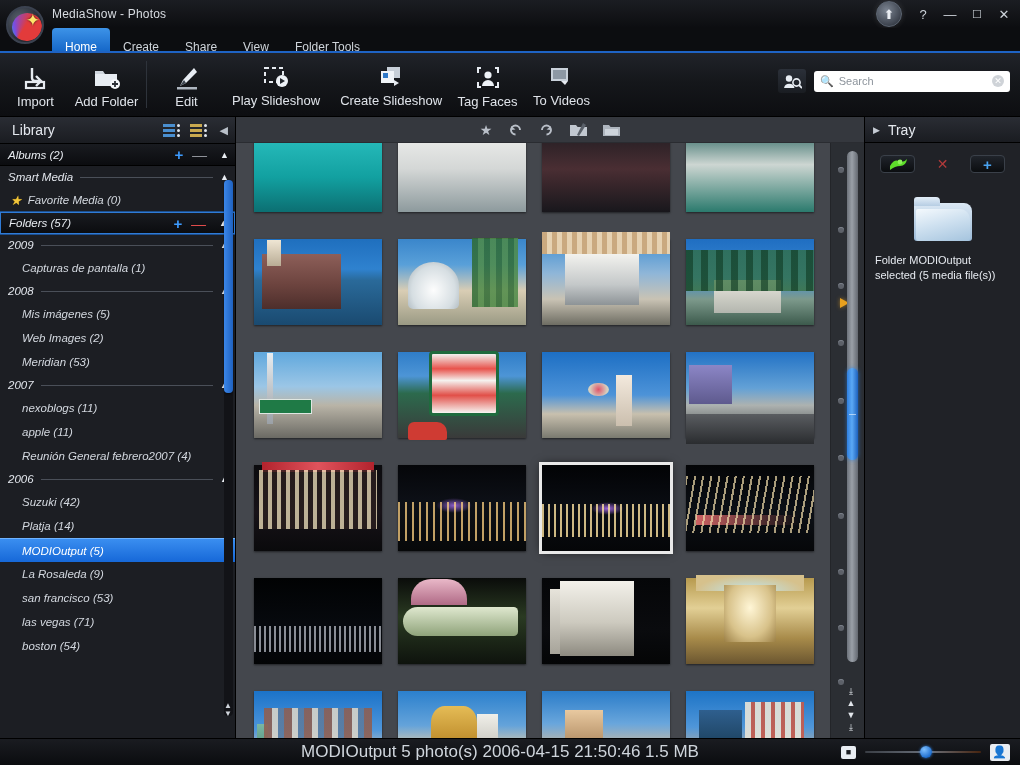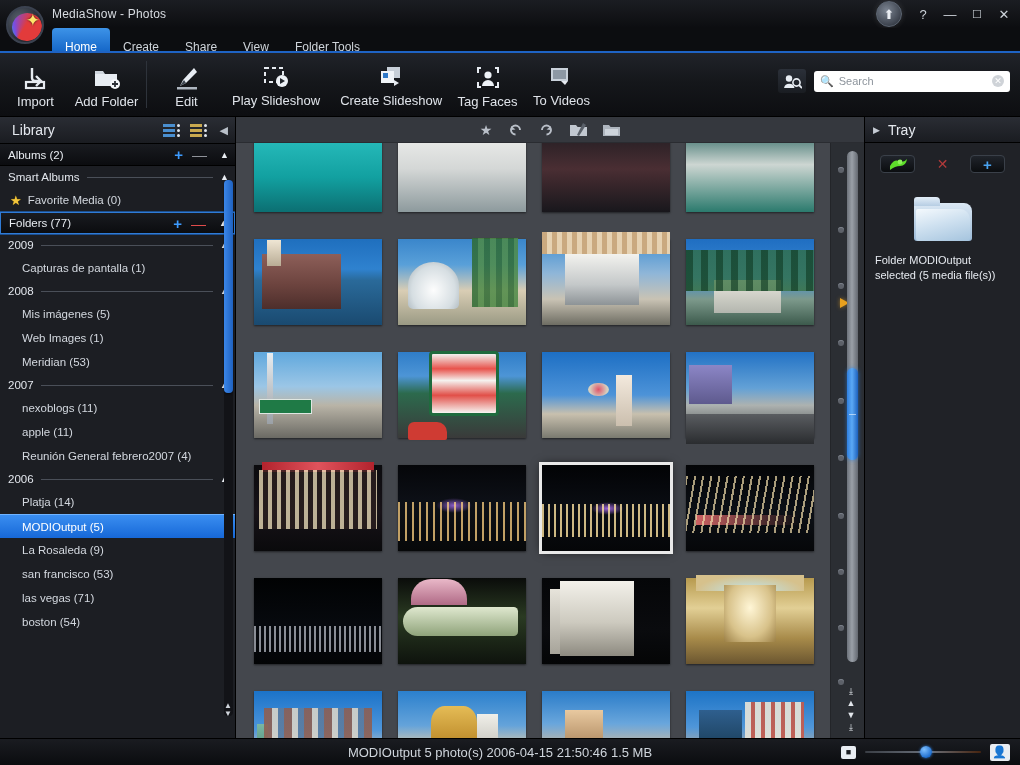--- a/index.html
+++ b/index.html
@@ -152,20 +152,21 @@
     background: linear-gradient(180deg,#2a2d34,#1a1c21);
   }
   .lib-title { color: #e4e8ee; font-size: 14px; }
   .lib-head-icons { margin-left: auto; display: flex; align-items: center; gap: 9px; }
   .listico { width: 18px; height: 13px; display: block; }
   .collapse-arrow { color: #b9c0c9; font-size: 11px; padding: 0 3px; }
 
   .lib-scroll {
     flex: 1 1 auto; overflow: hidden; position: relative;
     border-top: 1px solid #000;
+    font-style: italic;
   }
   .sec-head {
     height: 22px; display: flex; align-items: center;
     padding: 0 6px 0 8px;
     background: linear-gradient(180deg,#191b20 0%, #0b0c0f 100%);
     color: #e7ebf0; font-size: 11.5px;
     border-bottom: 1px solid #000;
   }
   .sec-head.sel {
     border: 1px solid #2f7bd6;
@@ -482,21 +483,21 @@
   
   .statusbar {
     height: 27px; flex: 0 0 27px;
     background: linear-gradient(180deg,#1a1c21 0%, #0b0c0f 100%);
     display: flex; align-items: center;
     border-top: 1px solid #000;
     position: relative;
   }
   .status-text {
     position: absolute; left: 50%; transform: translateX(-50%);
-    color: #cfd5dc; font-size: 13px; white-space: nowrap;
+    color: #cfd5dc; font-size: 17px; white-space: nowrap;
     margin-left: -10px;
   }
   .zoom-ctrl {
     position: absolute; right: 10px;
     display: flex; align-items: center; gap: 9px;
   }
   .thumbico {
     background: #e9edf2; border-radius: 2px;
     display: flex; align-items: center; justify-content: center;
     color: #1a1c20;
@@ -677,33 +678,33 @@
       <div class="lib-scroll">
 
         <div class="sec-head">
           <span>Albums (2)</span>
           <span class="plus">+</span>
           <span class="minus">—</span>
           <span class="tri">▲</span>
         </div>
 
         <div class="grp-head">
-          <span>Smart Albums</span>
+          <span>Smart Media</span>
           <span class="rule"></span>
           <span class="tri">▲</span>
         </div>
 
         <div class="lib-item icon-item">
           <span class="star-ico">★</span>
           <span>Favorite Media (0)</span>
         </div>
 
 
         <div class="sec-head sel">
-          <span>Folders (77)</span>
+          <span>Folders (57)</span>
           <span class="plus">+</span>
           <span class="minus red">—</span>
           <span class="tri">▲</span>
         </div>
 
         <div class="grp-head">
           <span>2009</span>
           <span class="rule"></span>
           <span class="tri">▲</span>
         </div>
@@ -713,21 +714,21 @@
 
         <div class="grp-head">
           <span>2008</span>
           <span class="rule"></span>
           <span class="tri">▲</span>
         </div>
         <div class="lib-item">
           <span>Mis imágenes (5)</span>
         </div>
         <div class="lib-item">
-          <span>Web Images (1)</span>
+          <span>Web Images (2)</span>
         </div>
         <div class="lib-item">
           <span>Meridian (53)</span>
         </div>
 
         <div class="grp-head">
           <span>2007</span>
           <span class="rule"></span>
           <span class="tri">▲</span>
         </div>
@@ -738,20 +739,23 @@
           <span>apple (11)</span>
         </div>
         <div class="lib-item">
           <span>Reunión General febrero2007 (4)</span>
         </div>
 
         <div class="grp-head">
           <span>2006</span>
           <span class="rule"></span>
           <span class="tri">▲</span>
+        </div>
+        <div class="lib-item">
+          <span>Suzuki (42)</span>
         </div>
         <div class="lib-item">
           <span>Platja (14)</span>
         </div>
         <div class="lib-item selected">
           <span>MODIOutput (5)</span>
         </div>
         <div class="lib-item">
           <span>La Rosaleda (9)</span>
         </div>

